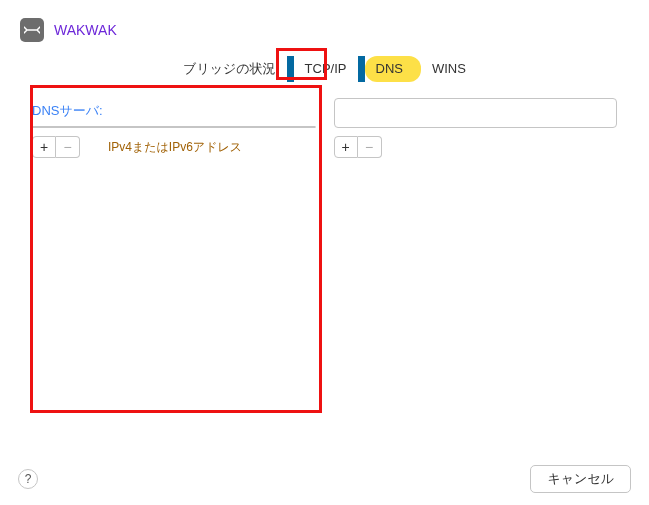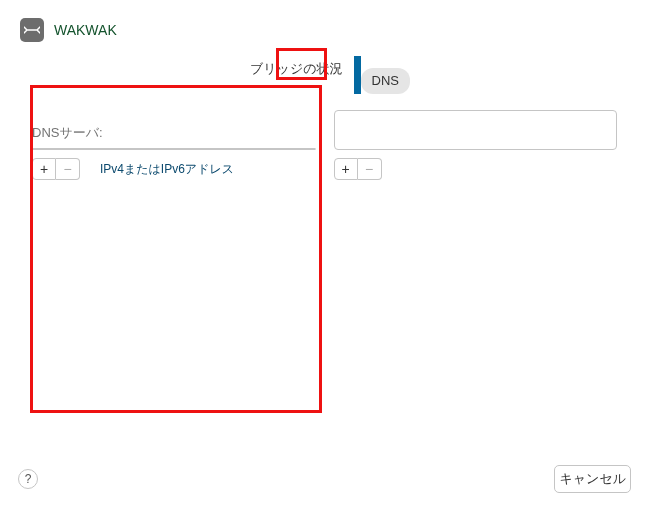--- a/index.html
+++ b/index.html
@@ -28,44 +28,43 @@
       background: #6d6d6d;
       border-radius: 5px;
       display: flex;
       align-items: center;
       justify-content: center;
       color: #fff;
       font-size: 11px;
     }
     .header-title {
       font-size: 14px;
-      color: #14532d;
+      color: #6d28d9;
     }
     .tabs-row {
       display: flex;
       justify-content: center;
       gap: 0;
       margin: 4px 0 6px 0;
     }
     .tab {
       padding: 4px 11px;
       font-size: 13px;
       color: #333;
       cursor: pointer;
       border-right: 7px solid #0369a1;
       line-height: 18px;
     }
     .tab:last-child {
       border-right: none;
     }
     .tab.selected {
-      background: #e5e5e5;
+      background: #fde047;
       border-radius: 12px;
       border-right-color: transparent;
-      margin-top: 12px;
     }
     .dns-highlight {
       position: absolute;
       border: 3px solid #e11;
       top: 48px;
       left: 276px;
       width: 51px;
       height: 32px;
       pointer-events: none;
     }
@@ -83,23 +82,23 @@
       gap: 18px;
       padding: 10px 32px 0 32px;
     }
     .col {
       flex: 1;
       display: flex;
       flex-direction: column;
     }
     .col-label {
       font-size: 13px;
-      color: #737373;
+      color: #3b82f6;
       margin-bottom: 6px;
-      margin-top: 14px;
+      margin-top: 4px;
     }
     .listbox {
       flex: 1;
       height: 286px;
       background: #fff;
       border: 1px solid #c5c5c5;
       border-radius: 4px;
     }
     .list-controls {
       display: flex;
@@ -127,22 +126,22 @@
     .sq-btn:first-child {
       border-radius: 4px 0 0 4px;
     }
     .sq-btn:last-child {
       border-radius: 0 4px 4px 0;
       border-left: none;
       color: #aaa;
     }
     .hint {
       font-size: 12px;
-      color: #0c4a6e;
-      margin-left: 12px;
+      color: #a16207;
+      margin-left: 20px;
     }
     .footer {
       position: absolute;
       bottom: 12px;
       left: 0;
       right: 0;
       display: flex;
       align-items: center;
       padding: 0 18px;
     }
@@ -157,21 +156,21 @@
       justify-content: center;
       font-size: 12px;
       color: #555;
       cursor: pointer;
     }
     .footer-spacer {
       flex: 1;
     }
     .footer-btn {
       min-width: 72px;
-      padding: 4px 4px;
+      padding: 4px 16px;
       border: 1px solid #c5c5c5;
       border-radius: 5px;
       background: #fff;
       font-size: 13px;
       color: #333;
       cursor: pointer;
       margin-left: 8px;
       text-align: center;
     }
   </style>
@@ -182,21 +181,23 @@
   <div class="header-icon">
     <svg width="16" height="10" viewBox="0 0 16 10">
         <path d="M3 5 L0 2 M3 5 L0 8 M3 5 L13 5 M13 5 L16 2 M13 5 L16 8" stroke="#fff" stroke-width="1.5" fill="none" stroke-linecap="round"></path>
       </svg>
   </div>
   <div class="header-title">WAKWAK</div>
 </div>
 
 <div class="tabs-row">
   <div class="tab">ブリッジの状況</div>
+  <div class="tab">TCP/IP</div>
   <div class="tab selected">DNS</div>
+  <div class="tab">WINS</div>
 </div>
 
 <div class="dns-highlight"></div>
 <div class="panel-highlight"></div>
 
 <div class="content">
   <div class="col">
     <div class="col-label">DNSサーバ:</div>
     <div class="listbox"></div>
     <div class="list-controls">

